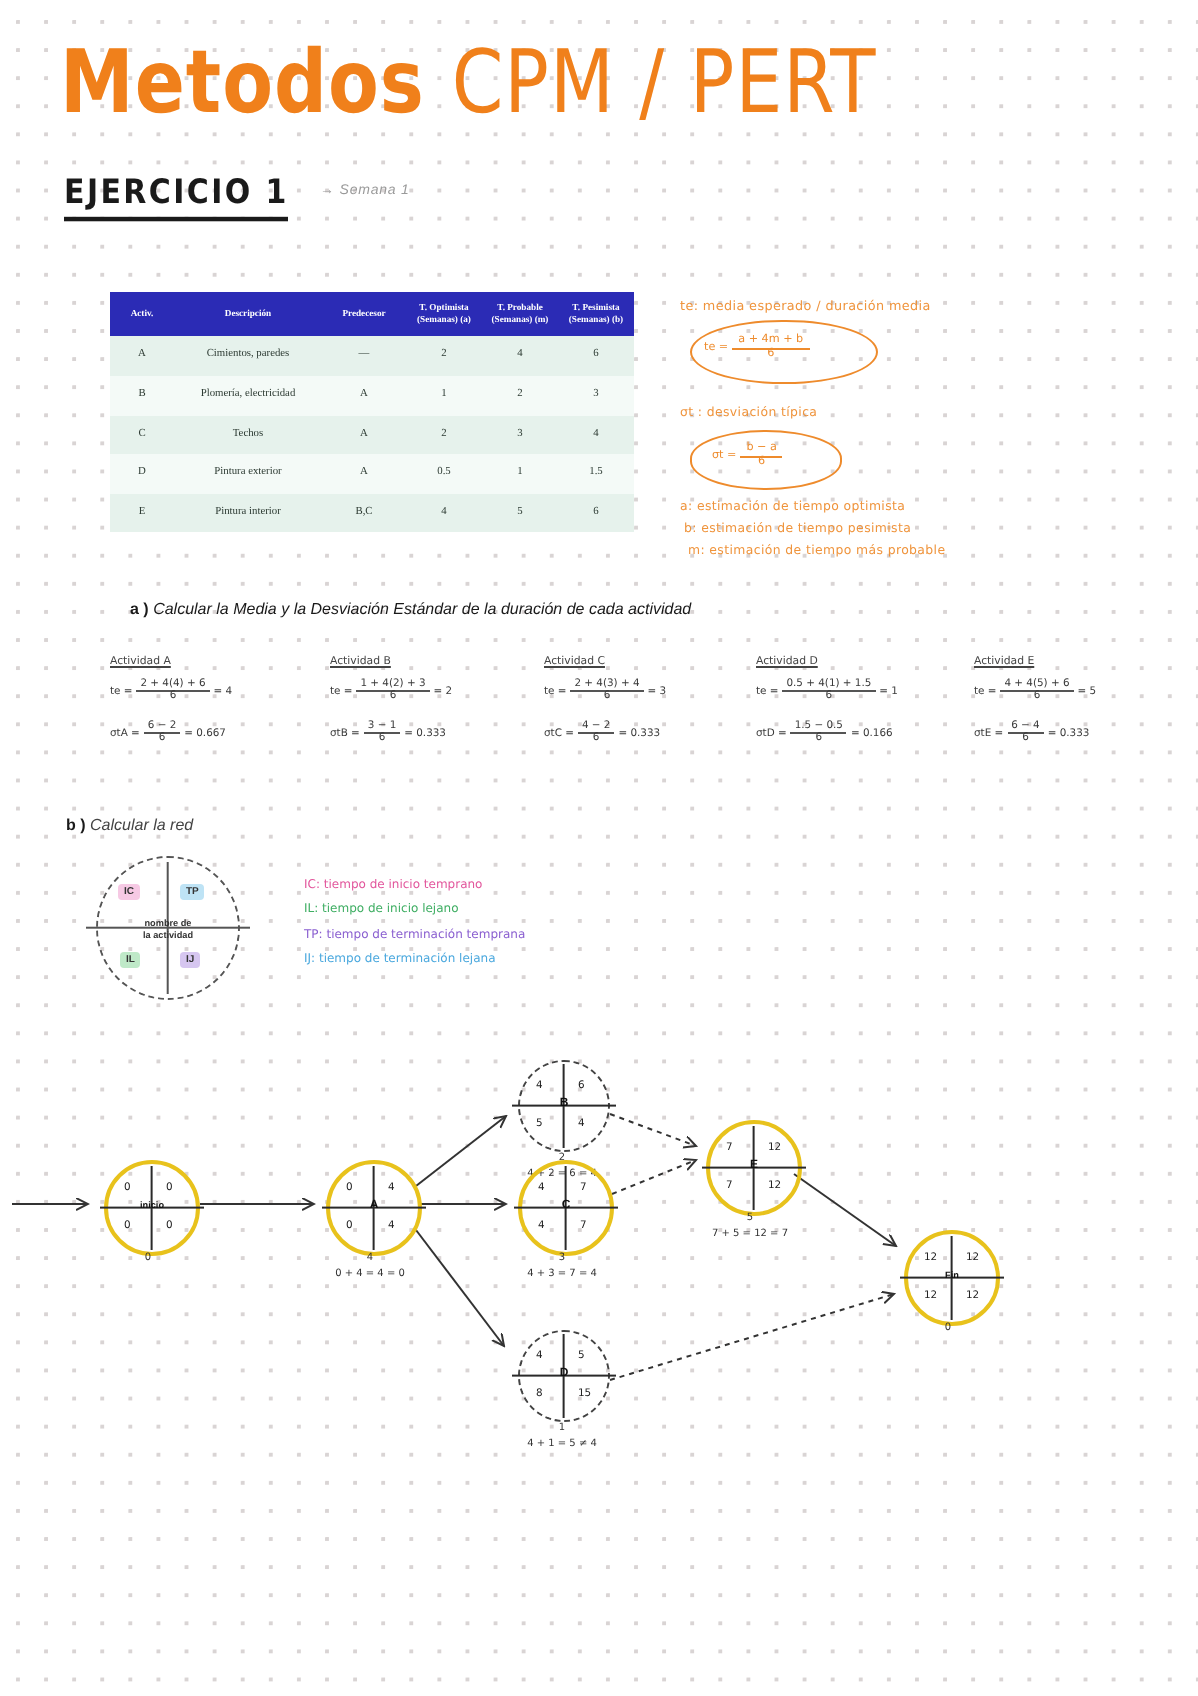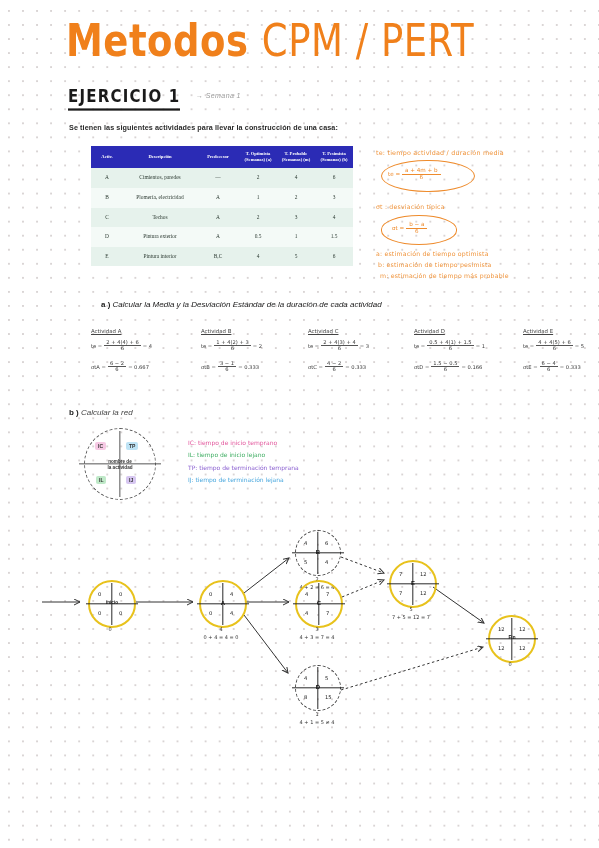--- a/index.html
+++ b/index.html
@@ -10,21 +10,21 @@
     position:relative;overflow:hidden;
   }
   
   #paper{
     position:absolute;inset:0;
     background-color:#ffffff;
     background-image:radial-gradient(circle at 1px 1px, #d9d4d4 1.05px, rgba(0,0,0,0) 1.15px);
     background-size:14.05px 14.05px;
     background-position:8px 10px;
   }
-  #sheet{position:absolute;inset:0;margin-left:36px;}
+  #sheet{position:absolute;inset:0;}
 
   
   .title{
     position:absolute;left:30px;top:16px;
     font-family:"DejaVu Sans", sans-serif;
     font-size:37px;font-weight:700;
     letter-spacing:.5px;
     color:#F0801B;
     white-space:nowrap;
     transform:scaleY(1.18);transform-origin:left top;
@@ -174,21 +174,20 @@
 <div id="paper"></div>
 <div id="sheet">
 
   <div class="title">
     <span>Metodos</span>
     <span class="thin">CPM / PERT</span>
   </div>
 
   <div class="ej">EJERCICIO 1</div>
   <div class="ej-note">→ Semana 1</div>
-  <div class="intro">Se tienen las siguientes actividades para llevar la construcción de una casa:</div>
 
   <div class="tbl-wrap">
     <table class="acts">
       <thead>
         <tr>
           <th class="c0">Activ.</th>
           <th class="c1">Descripción</th>
           <th class="c2">Predecesor</th>
           <th class="c3">T. Optimista (Semanas) (a)</th>
           <th class="c4">T. Probable (Semanas) (m)</th>
@@ -233,21 +232,21 @@
           <td>Pintura interior</td>
           <td>B,C</td>
           <td>4</td>
           <td>5</td>
           <td>6</td>
         </tr>
       </tbody>
     </table>
   </div>
 
-  <div class="hw hw-t1">te: tiempo actividad / duración media</div>
+  <div class="hw hw-t1">te: media esperado / duración media</div>
   <div class="cloud"></div>
   <div class="eqn" style="left:352px;top:168px;">
     <span>te =</span>
     <span class="frac">
       <span class="num">a + 4m + b</span>
       <span class="den">6</span>
     </span>
   </div>
 
   <div class="hw hw-t2">σt : desviación típica</div>

